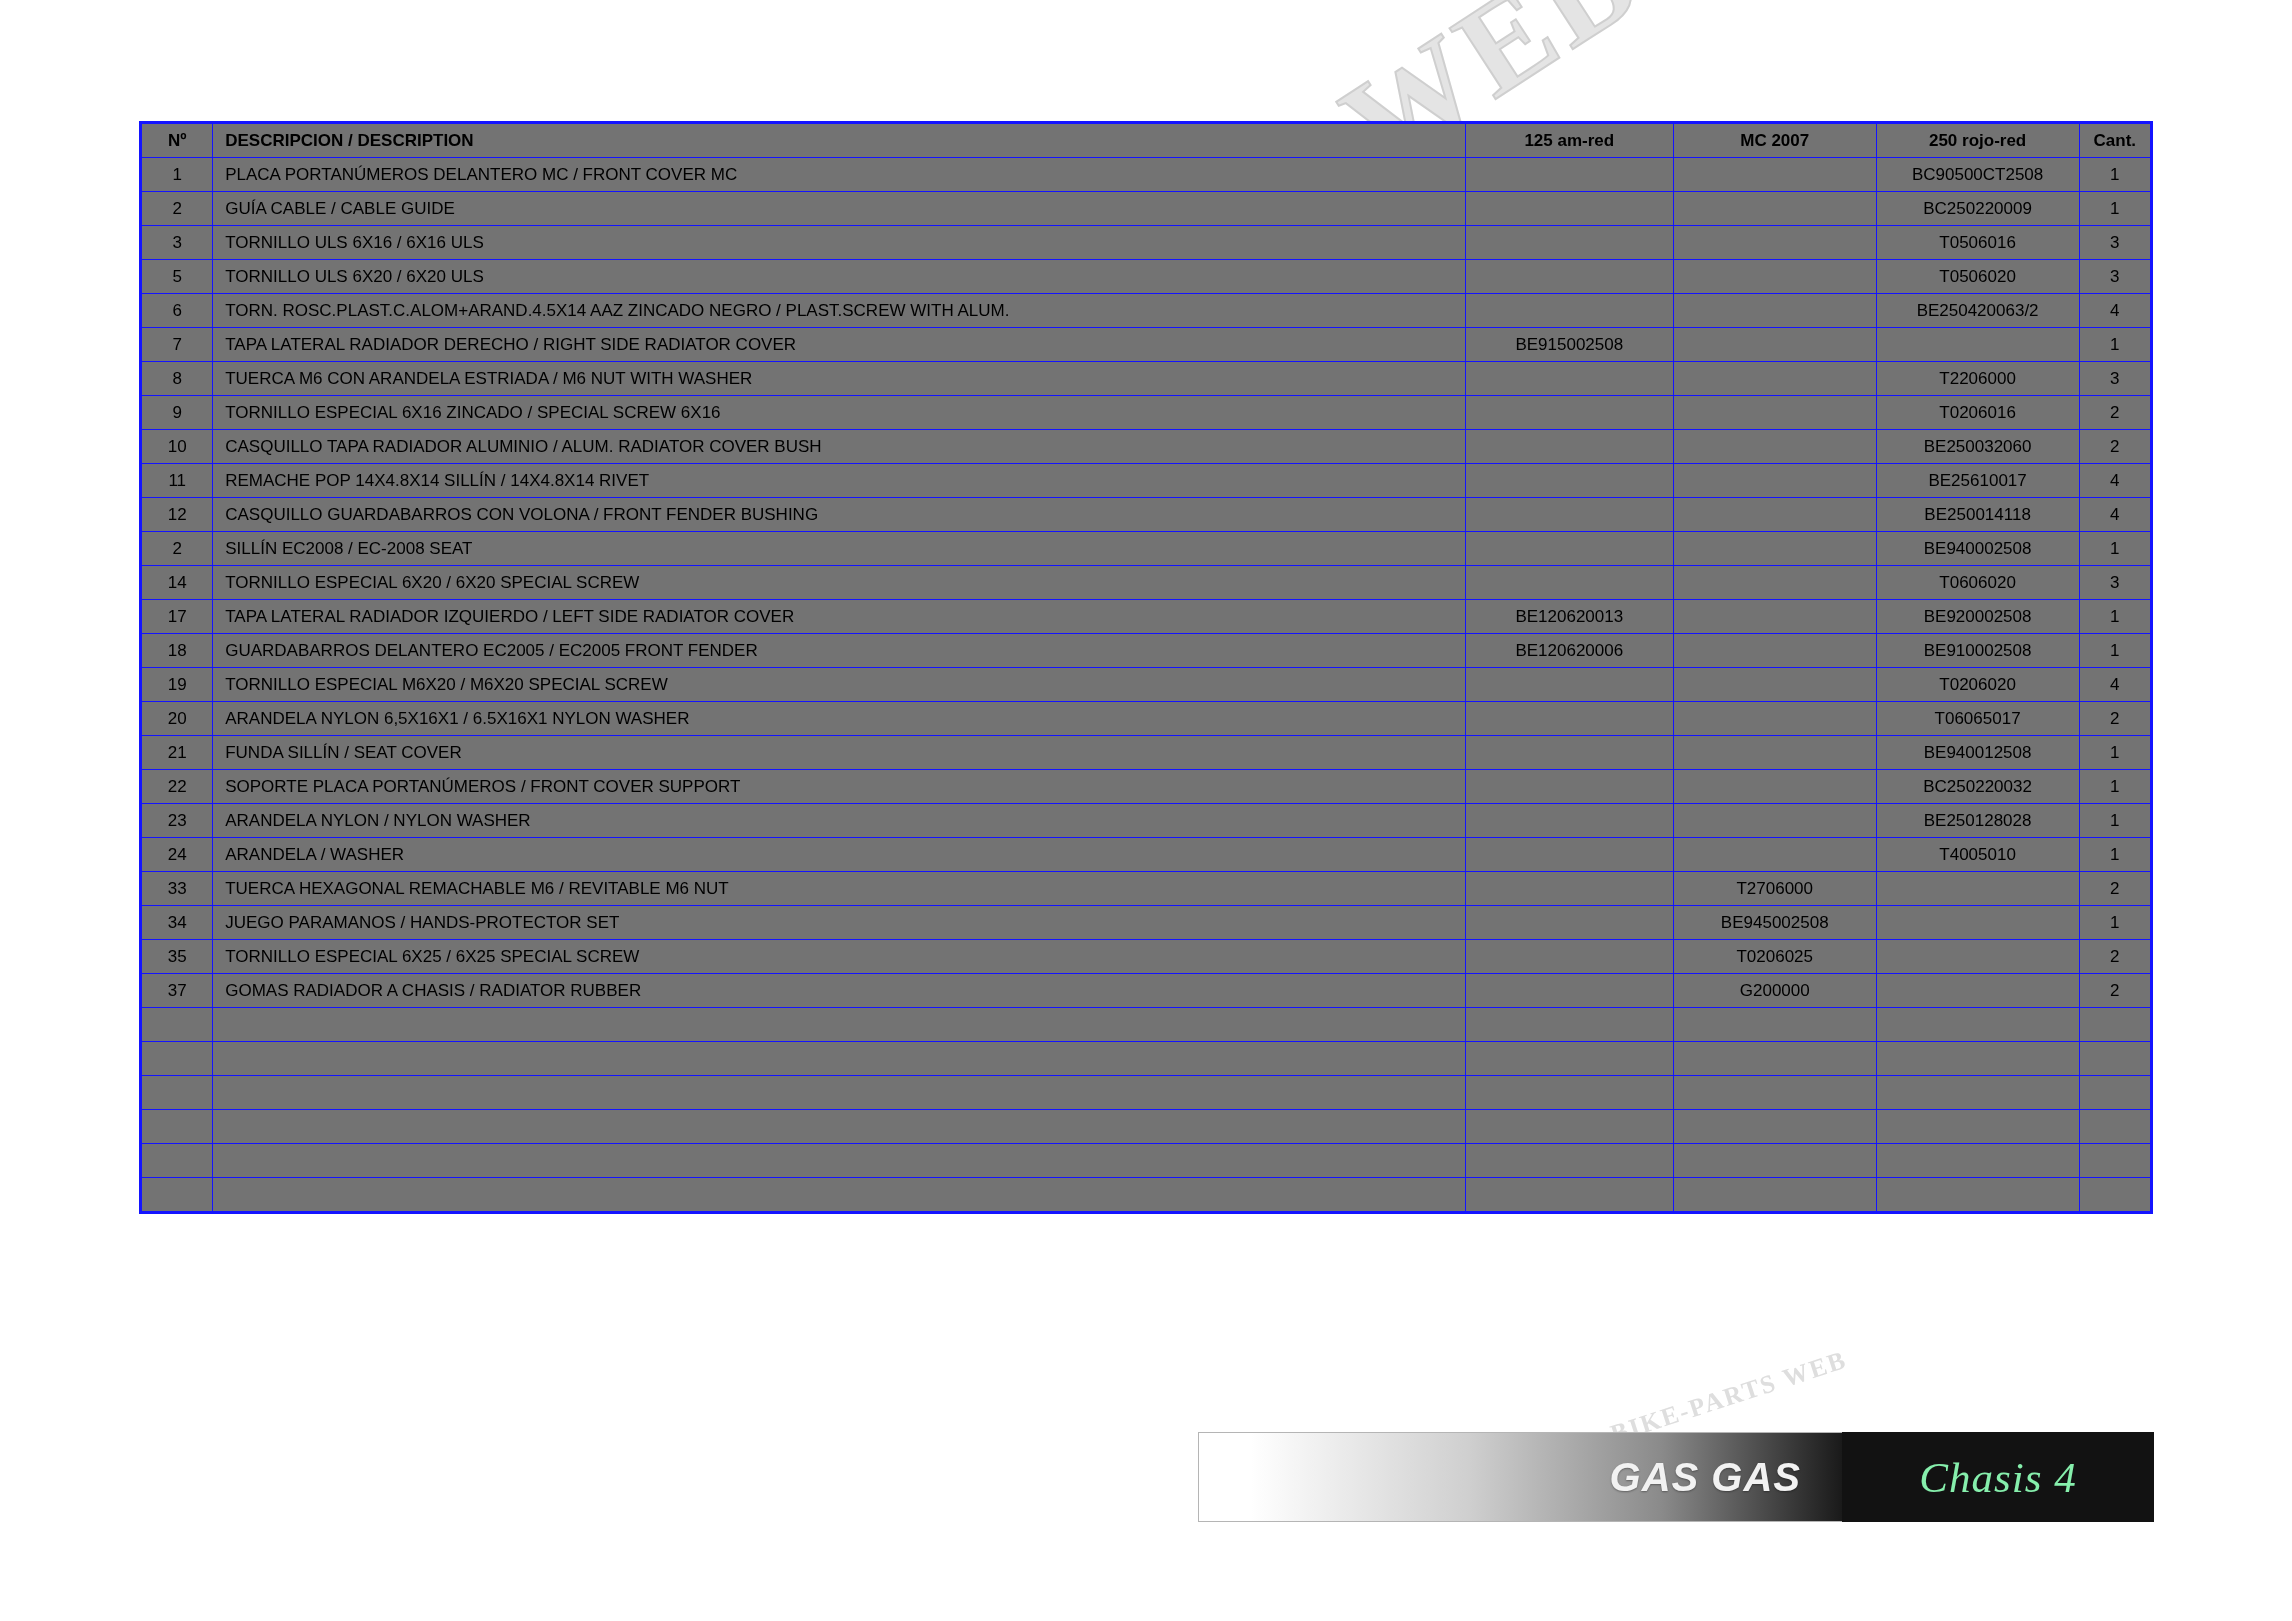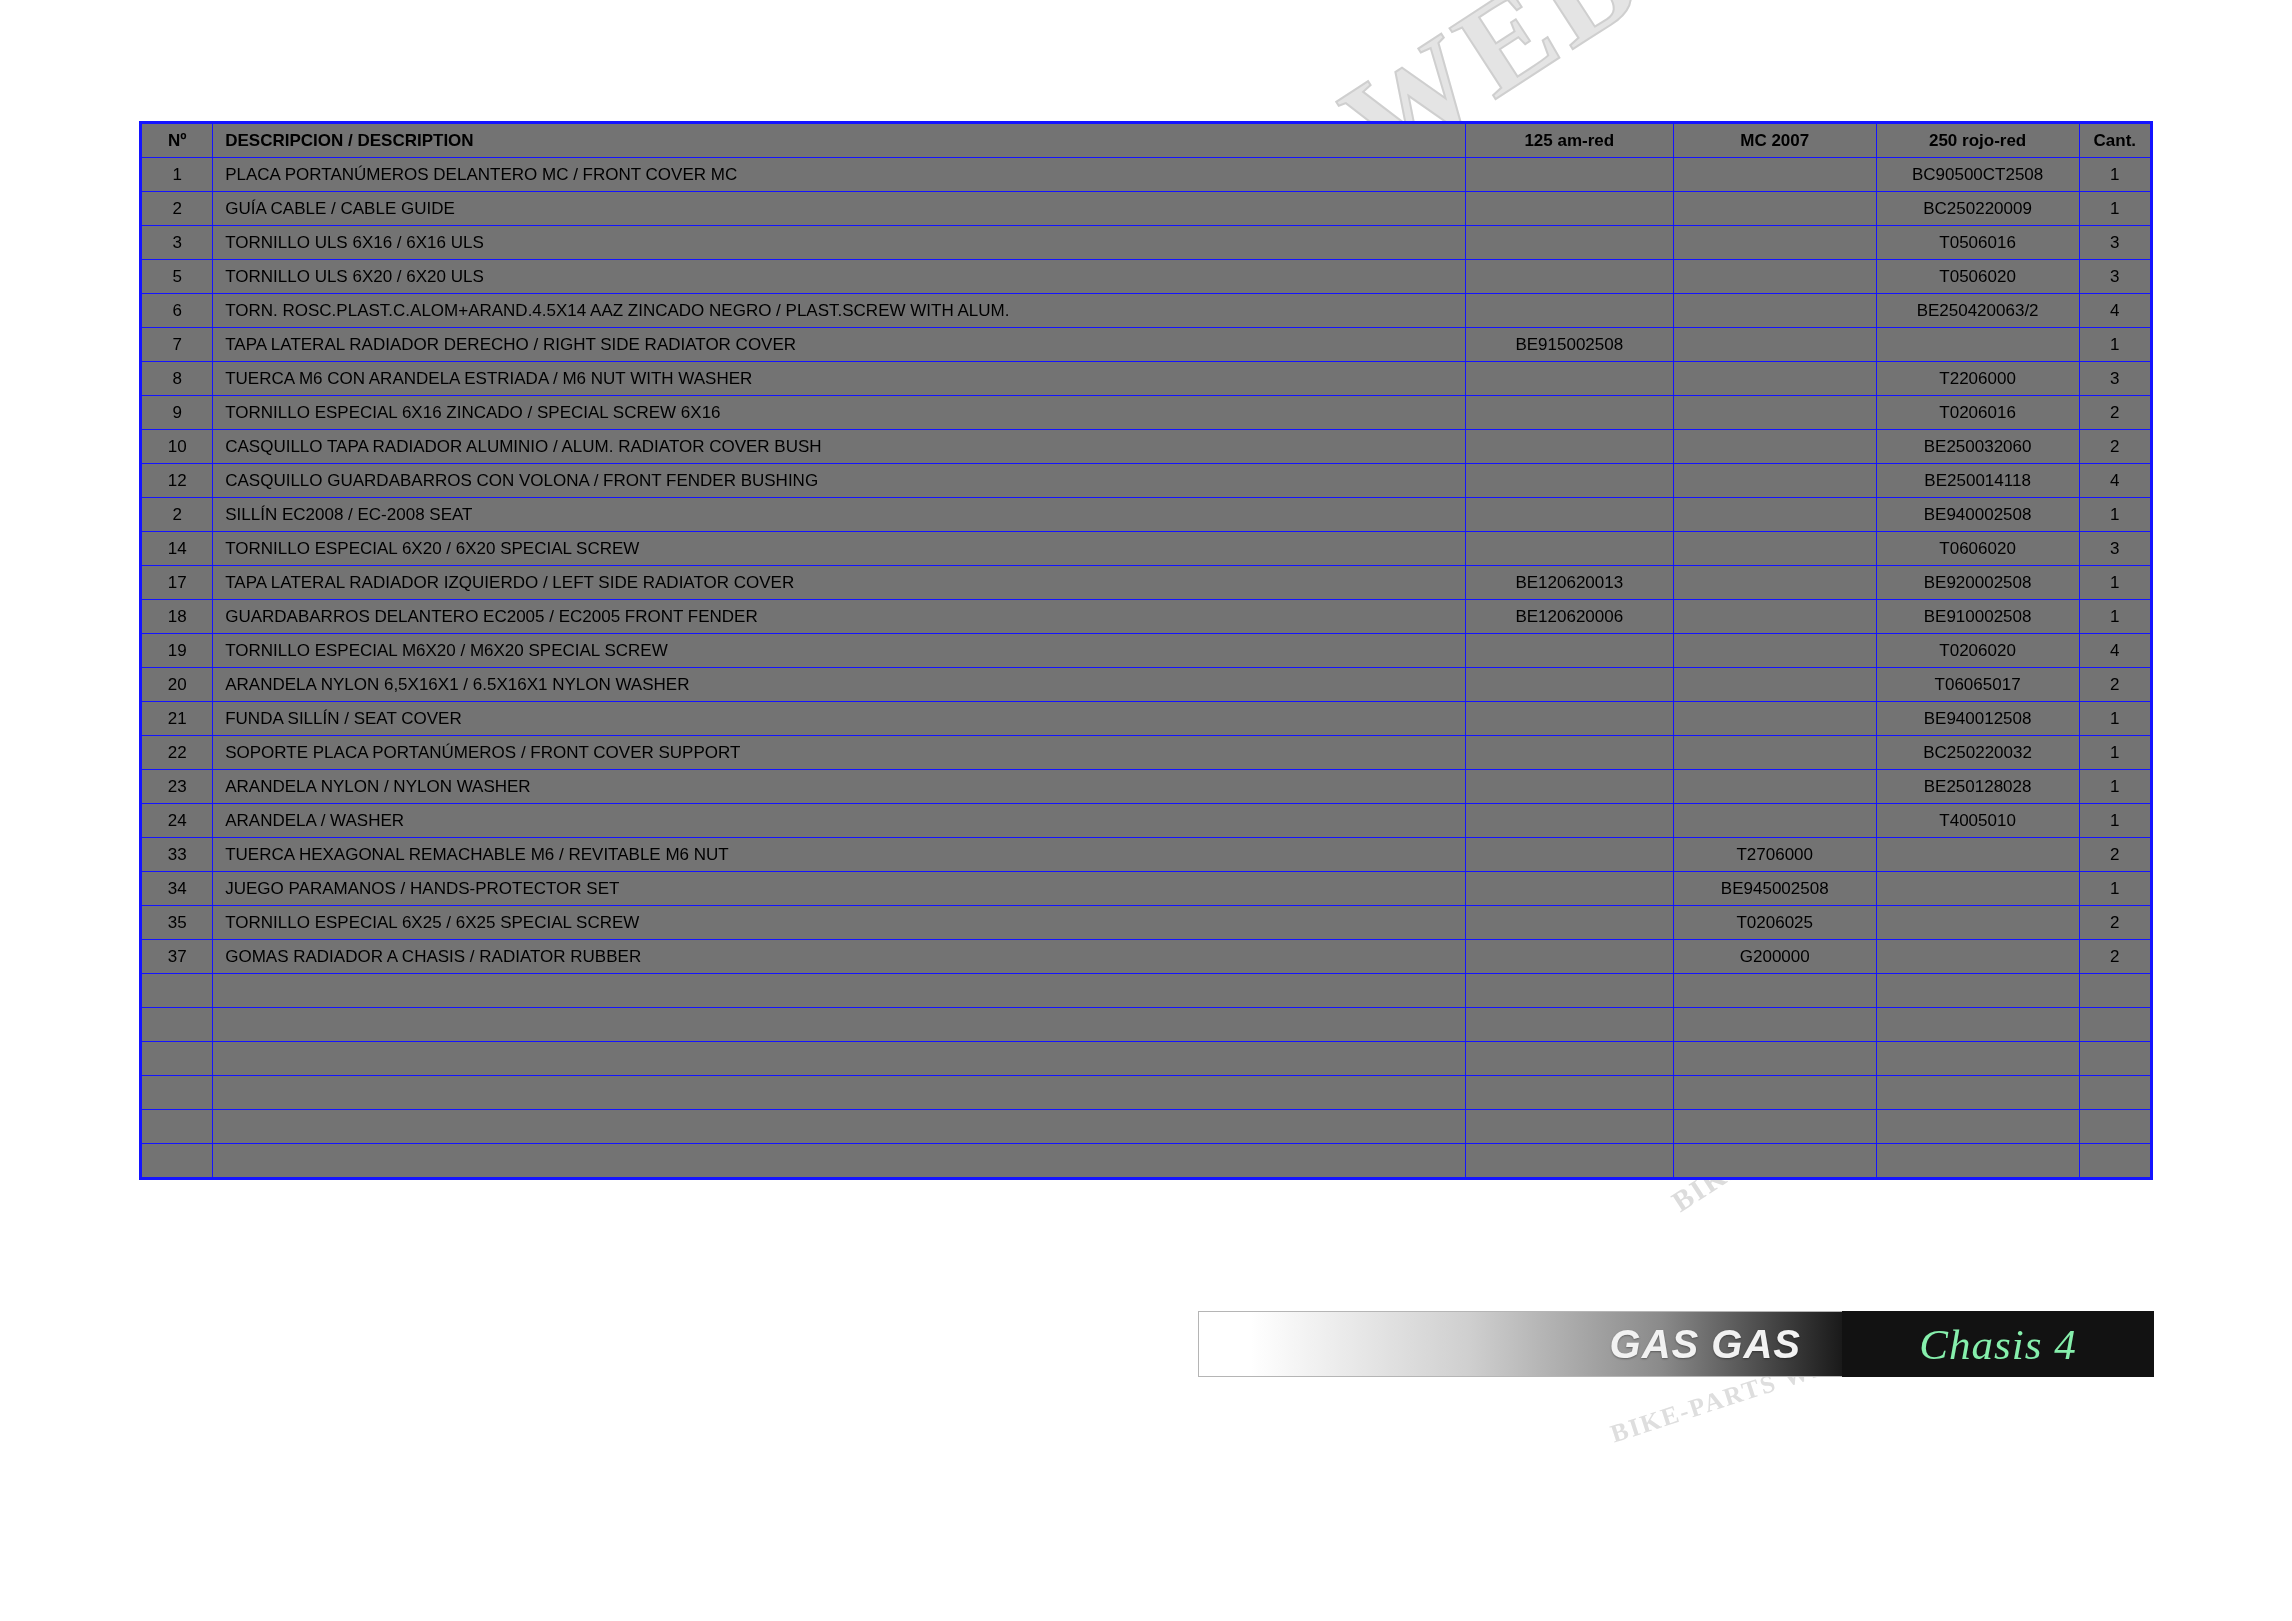--- a/index.html
+++ b/index.html
@@ -102,23 +102,23 @@
 
   .t-center { text-align: center; }
   .t-left   { text-align: left; padding-left: 11.8px !important; }
 
   tr.empty td { height: 34px; }
 
   
   .banner {
     position: absolute;
     left: 1198px;
-    top: 1311px;
+    top: 1432px;
     width: 956px;
-    height: 66px;
+    height: 90px;
     z-index: 12;
     display: flex;
     align-items: stretch;
   }
   .banner-grad {
     flex: 1 1 auto;
     background: linear-gradient(to right, #ffffff 0%, #ffffff 8%, #cfcfcf 42%, #8a8a8a 72%, #3a3a3a 92%, #1a1a1a 100%);
     display: flex;
     align-items: center;
     justify-content: flex-end;
@@ -248,20 +248,28 @@
         </tr>
         <tr>
           <td class="t-center">10</td>
           <td class="t-left">CASQUILLO TAPA RADIADOR ALUMINIO / ALUM. RADIATOR COVER BUSH</td>
           <td class="t-center"></td>
           <td class="t-center"></td>
           <td class="t-center">BE250032060</td>
           <td class="t-center">2</td>
         </tr>
         <tr>
+          <td class="t-center">11</td>
+          <td class="t-left">REMACHE POP 14X4.8X14 SILLÍN / 14X4.8X14 RIVET</td>
+          <td class="t-center"></td>
+          <td class="t-center"></td>
+          <td class="t-center">BE25610017</td>
+          <td class="t-center">4</td>
+        </tr>
+        <tr>
           <td class="t-center">12</td>
           <td class="t-left">CASQUILLO GUARDABARROS CON VOLONA / FRONT FENDER BUSHING</td>
           <td class="t-center"></td>
           <td class="t-center"></td>
           <td class="t-center">BE250014118</td>
           <td class="t-center">4</td>
         </tr>
         <tr>
           <td class="t-center">2</td>
           <td class="t-left">SILLÍN EC2008 / EC-2008 SEAT</td>

